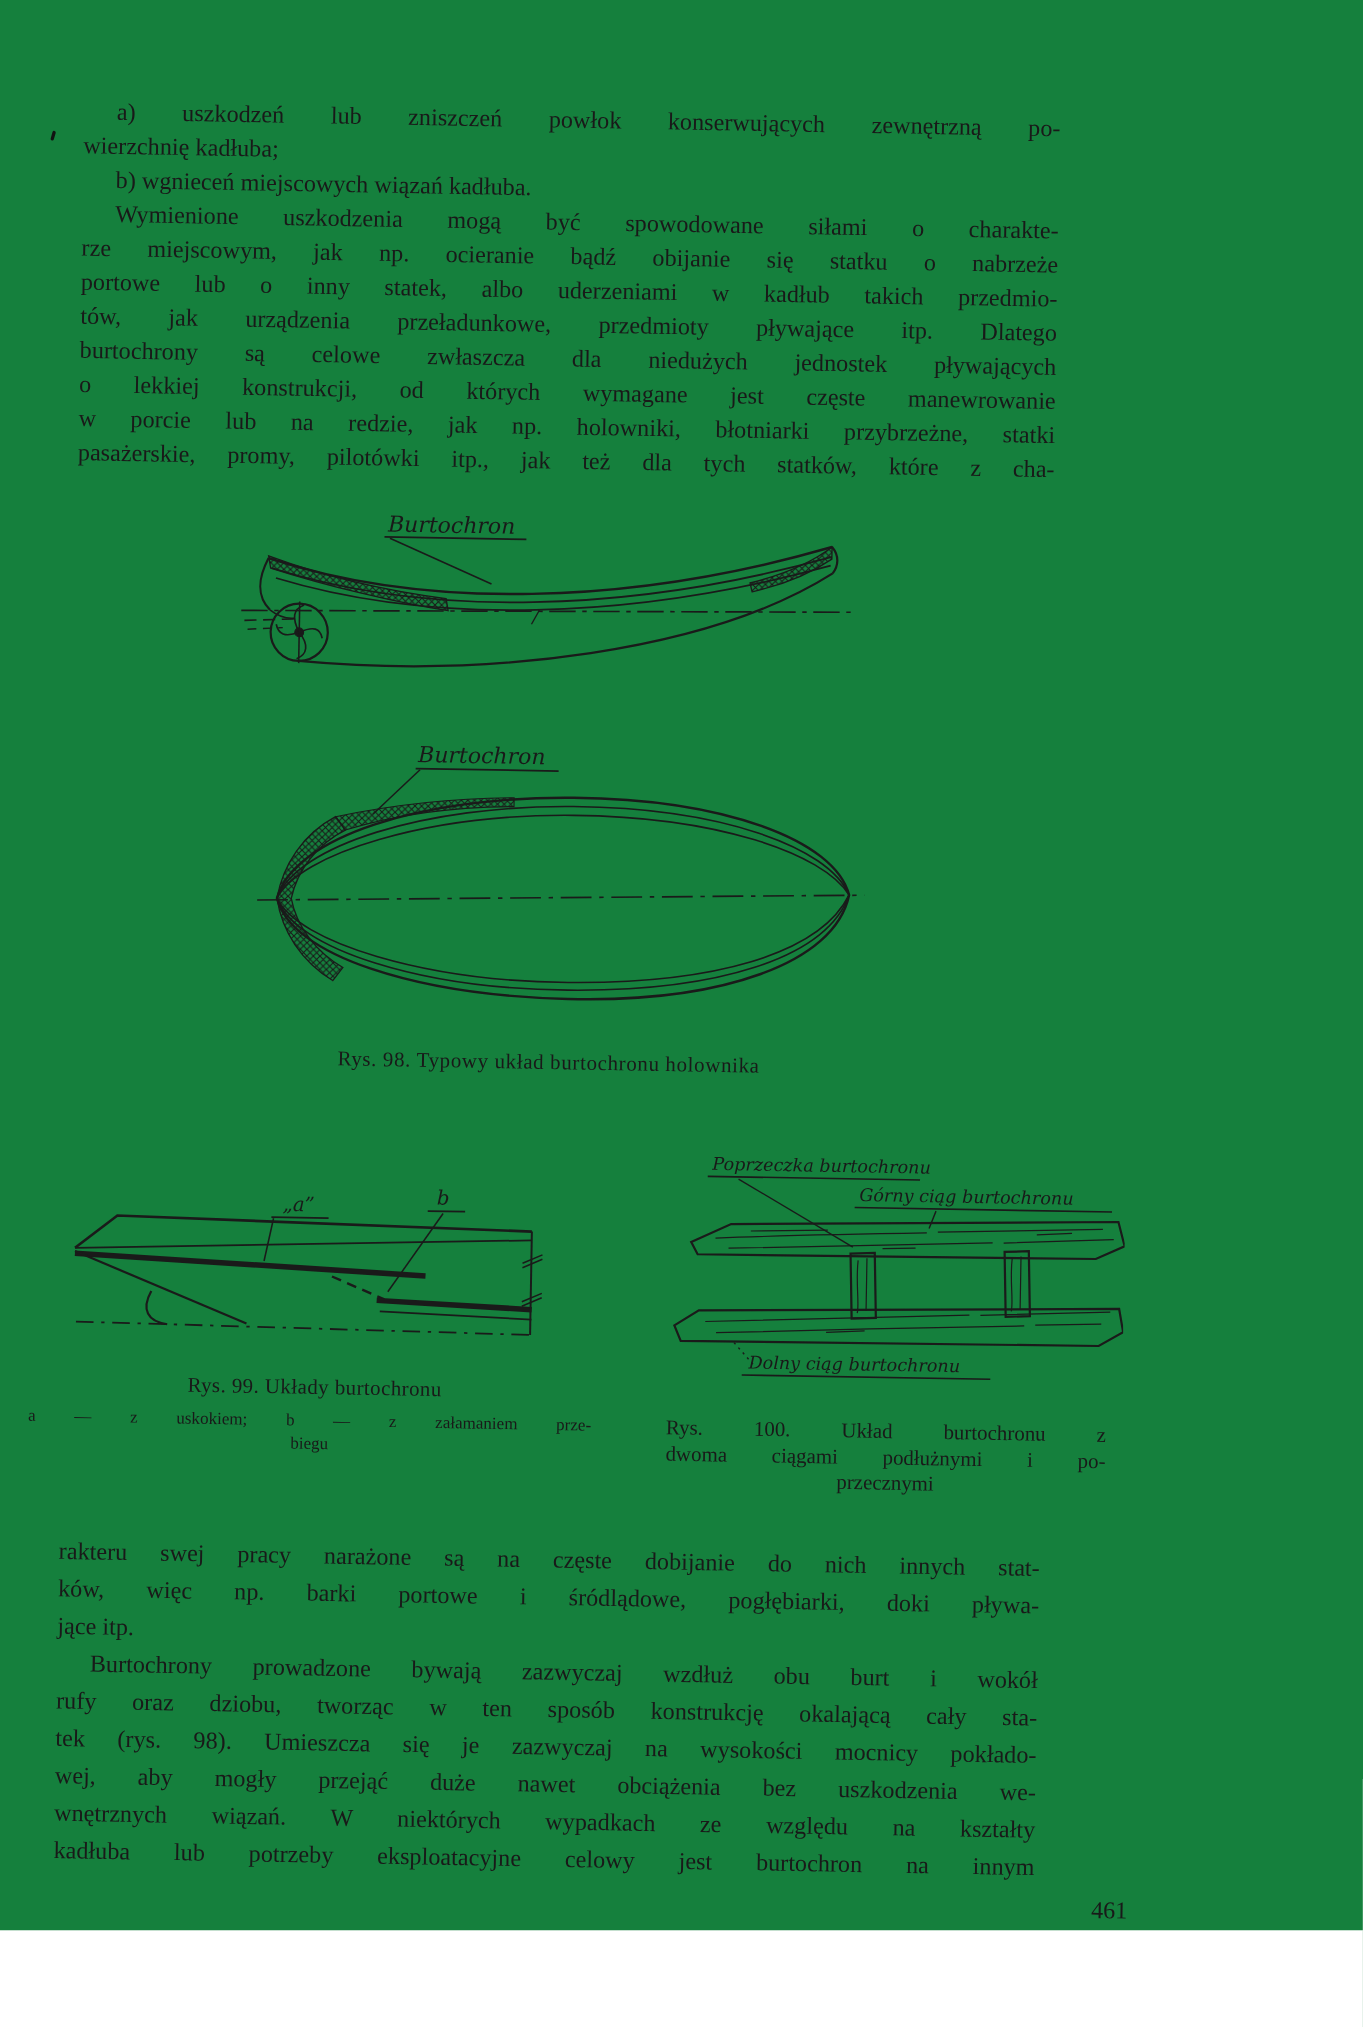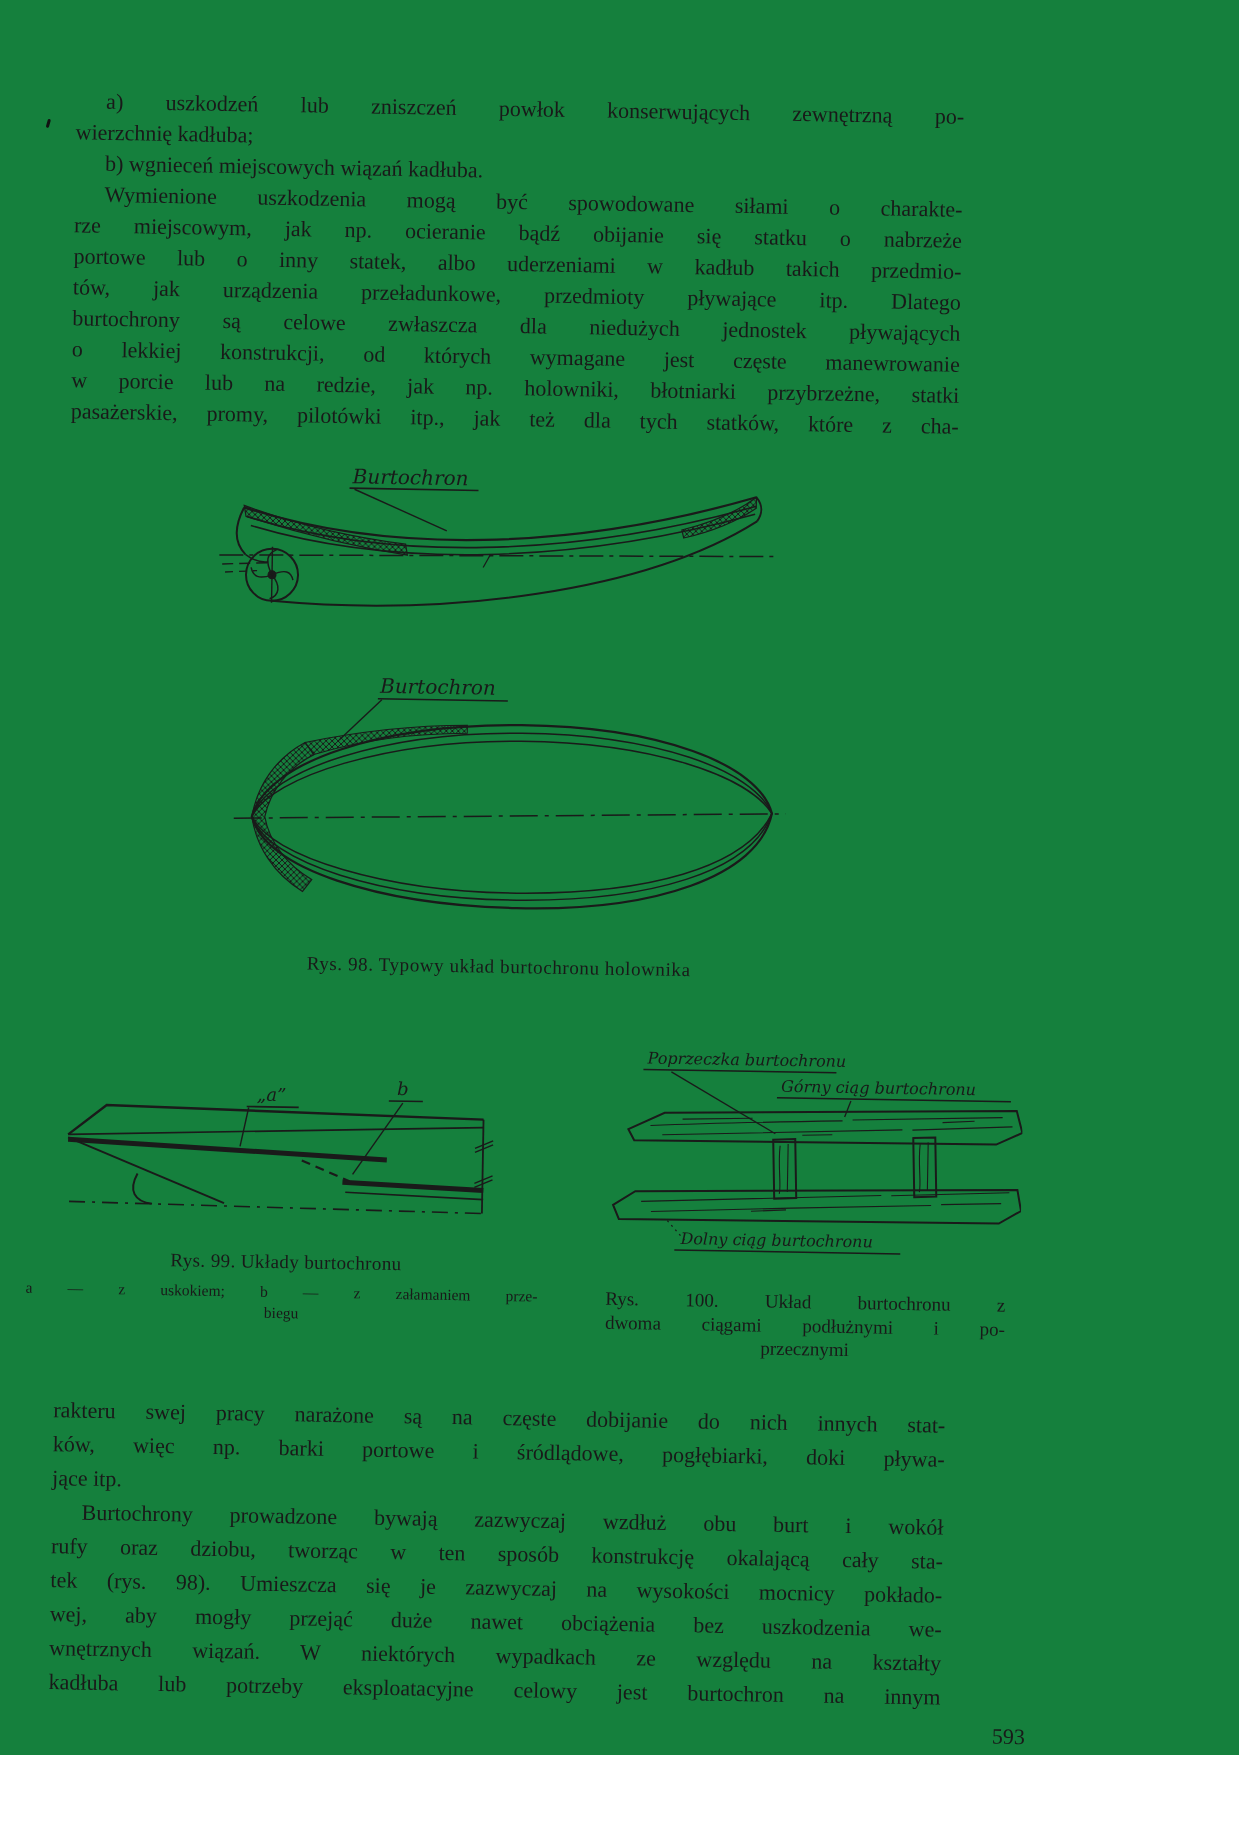--- a/index.html
+++ b/index.html
@@ -179,17 +179,17 @@
           <div class="pline">Burtochrony prowadzone bywają zazwyczaj wzdłuż obu burt i wokół</div>
           <div class="pline">rufy oraz dziobu, tworząc w ten sposób konstrukcję okalającą cały sta-</div>
           <div class="pline">tek (rys. 98). Umieszcza się je zazwyczaj na wysokości mocnicy pokłado-</div>
           <div class="pline">wej, aby mogły przejąć duże nawet obciążenia bez uszkodzenia we-</div>
           <div class="pline">wnętrznych wiązań. W niektórych wypadkach ze względu na kształty</div>
           <div class="pline last">kadłuba lub potrzeby eksploatacyjne celowy jest burtochron na innym</div>
         </div>
     </div>
 
     <div id="footer-left">38 — Konstrukcja kadłuba okrętowego</div>
-    <div id="page-num">593</div>
+    <div id="page-num">461</div>
 
     <div class="artifact" style="left:49px;top:118px;width:3px;height:9px;transform:rotate(15deg);"></div>
   </div>
 </div>
 
 </body></html>

